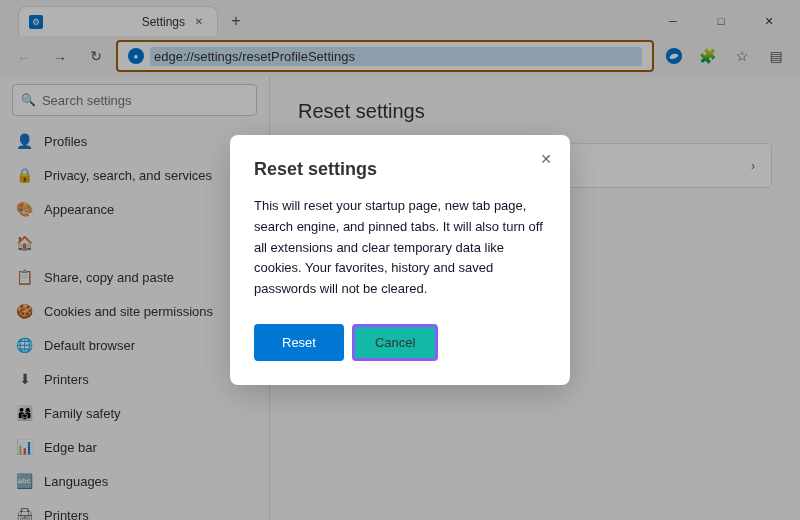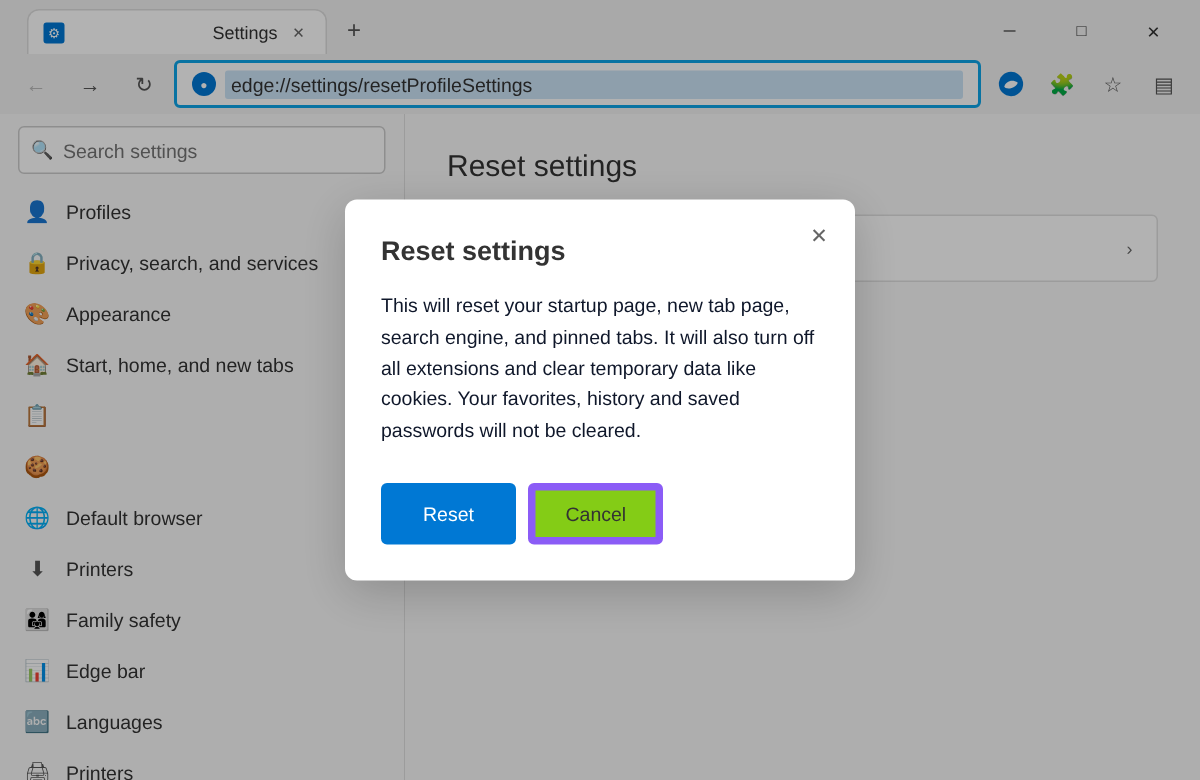--- a/index.html
+++ b/index.html
@@ -10,21 +10,21 @@
     .tab-favicon { width: 14px; height: 14px; background: #0078d4; border-radius: 2px; display: flex; align-items: center; justify-content: center; }
     .tab-title { flex: 1; color: #333; text-align: right; }
     .tab-close { width: 16px; height: 16px; border-radius: 50%; display: flex; align-items: center; justify-content: center; cursor: pointer; font-size: 10px; color: #666; }
     .new-tab-btn { width: 28px; height: 28px; display: flex; align-items: center; justify-content: center; border-radius: 4px; cursor: pointer; font-size: 16px; color: #555; margin-left: 4px; }
     .window-controls { margin-left: auto; display: flex; gap: 2px; }
     .win-btn { width: 46px; height: 30px; display: flex; align-items: center; justify-content: center; cursor: pointer; font-size: 11px; color: #333; }
 
     .toolbar { display: flex; align-items: center; padding: 4px 8px; height: 40px; gap: 4px; background: #f3f3f3; }
     .nav-btn { width: 32px; height: 32px; border-radius: 4px; display: flex; align-items: center; justify-content: center; cursor: pointer; color: #555; font-size: 14px; }
     .nav-btn.disabled { color: #bbb; cursor: default; }
-    .address-bar { flex: 1; height: 32px; background: white; border: 2px solid #0ea5e9; border-radius: 4px; display: flex; align-items: center; padding: 0 10px; gap: 6px; }
+    .address-bar { flex: 1; height: 32px; background: white; border: 2px solid #a16207; border-radius: 4px; display: flex; align-items: center; padding: 0 10px; gap: 6px; }
     .address-icon { width: 16px; height: 16px; border-radius: 50%; background: #0078d4; display: flex; align-items: center; justify-content: center; }
     .address-icon::after { content: '●'; color: white; font-size: 8px; }
     .address-text { flex: 1; font-size: 13px; color: #333; background: #cce4f7; padding: 2px 4px; border-radius: 2px; }
     .toolbar-icons { display: flex; gap: 2px; }
     .toolbar-icon { width: 32px; height: 32px; border-radius: 4px; display: flex; align-items: center; justify-content: center; cursor: pointer; color: #555; font-size: 14px; }
 
     
     .main { display: flex; height: 444px; }
 
     
@@ -45,21 +45,21 @@
     .settings-row-arrow { color: #666; font-size: 12px; }
 
     
     .overlay { position: fixed; top: 0; left: 0; width: 800px; height: 520px; background: rgba(0,0,0,0.3); display: flex; align-items: center; justify-content: center; z-index: 100; }
     .dialog { background: white; border-radius: 8px; padding: 24px; width: 340px; box-shadow: 0 8px 32px rgba(0,0,0,0.2); position: relative; }
     .dialog-title { font-size: 18px; font-weight: 600; color: #333; margin-bottom: 16px; }
     .dialog-close { position: absolute; top: 12px; right: 12px; width: 24px; height: 24px; display: flex; align-items: center; justify-content: center; cursor: pointer; color: #666; font-size: 14px; border-radius: 4px; }
     .dialog-body { font-size: 13px; color: #0f172a; line-height: 1.6; margin-bottom: 24px; }
     .dialog-actions { display: flex; gap: 8px; justify-content: flex-start; }
     .btn-reset { background: #0078d4; color: white; border: none; border-radius: 4px; padding: 8px 28px; font-size: 13px; cursor: pointer; }
-    .btn-cancel { background: #84cc16; color: #333; border: 5px solid #8b5cf6; border-radius: 4px; padding: 8px 20px; font-size: 13px; cursor: pointer; }
+    .btn-cancel { background: #14b8a6; color: #333; border: 3px solid #8b5cf6; border-radius: 4px; padding: 8px 20px; font-size: 13px; cursor: pointer; }
 
     
     .sidebar::-webkit-scrollbar { width: 4px; }
     .sidebar::-webkit-scrollbar-thumb { background: #ccc; border-radius: 2px; }
   </style>
 </head>
 <body>
 
 <div>
 
@@ -118,27 +118,28 @@
         <div class="sidebar-item">
           <span class="sidebar-icon">🔒</span>
           <span>Privacy, search, and services</span>
         </div>
         <div class="sidebar-item">
           <span class="sidebar-icon">🎨</span>
           <span>Appearance</span>
         </div>
         <div class="sidebar-item">
           <span class="sidebar-icon">🏠</span>
-          <span>Start, home, and new tabs</span>
         </div>
         <div class="sidebar-item">
           <span class="sidebar-icon">📋</span>
+          <span>Share, copy and paste</span>
         </div>
         <div class="sidebar-item">
           <span class="sidebar-icon">🍪</span>
+          <span>Cookies and site permissions</span>
         </div>
         <div class="sidebar-item">
           <span class="sidebar-icon">🌐</span>
           <span>Default browser</span>
         </div>
         <div class="sidebar-item">
           <span class="sidebar-icon">⬇</span>
           <span>Printers</span>
         </div>
         <div class="sidebar-item">

